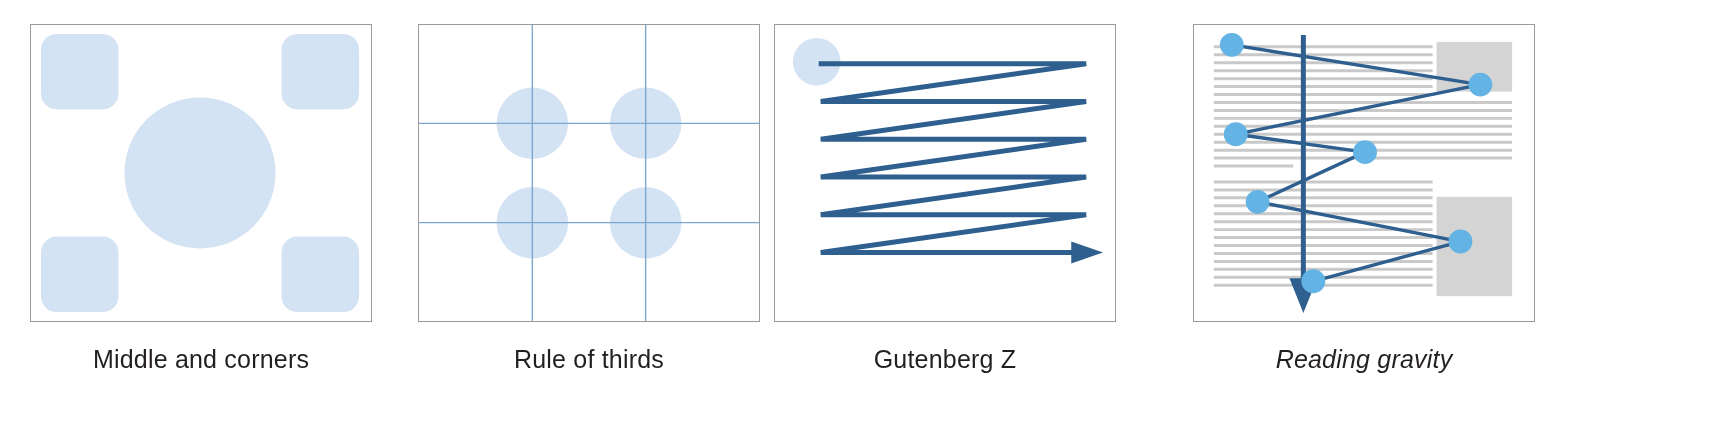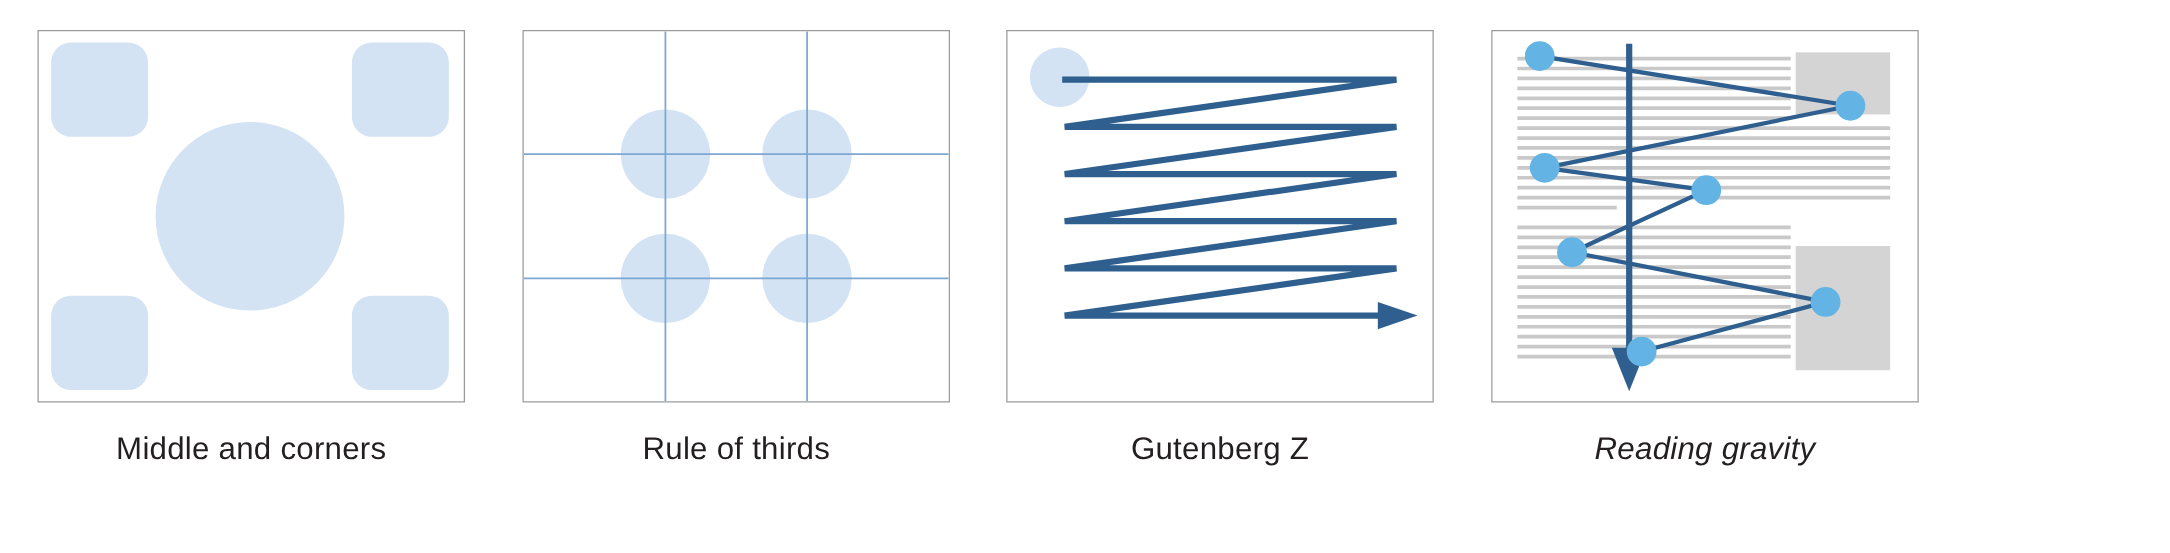--- a/index.html
+++ b/index.html
@@ -81,21 +81,21 @@
         <circle cx="228" cy="199" r="36" fill="#d3e3f3"></circle>
         <line x1="114" y1="0" x2="114" y2="298" stroke="#7ba7d1" stroke-width="1.4"></line>
         <line x1="228" y1="0" x2="228" y2="298" stroke="#7ba7d1" stroke-width="1.4"></line>
         <line x1="0" y1="99" x2="342" y2="99" stroke="#7ba7d1" stroke-width="1.4"></line>
         <line x1="0" y1="199" x2="342" y2="199" stroke="#7ba7d1" stroke-width="1.4"></line>
       </svg>
     </div>
     <div class="panel-caption">Rule of thirds</div>
   </div>
 
-  <div class="panel-col" style="left:805px;padding-left:40px;">
+  <div class="panel-col" style="left:774px;padding-left:40px;">
     <div class="panel-box">
       <svg viewBox="0 0 342 298" preserveAspectRatio="none">
         <circle cx="42" cy="37" r="24" fill="#d3e3f3"></circle>
         <polyline points="44,39 313,39 46,77 313,77 46,115 313,115 46,153 313,153 46,191 313,191 46,229 300,229" fill="none" stroke="#2e5f8f" stroke-width="5" stroke-linejoin="miter" stroke-linecap="butt"></polyline>
         <polygon points="298,218 330,229 298,240" fill="#2e5f8f"></polygon>
       </svg>
     </div>
     <div class="panel-caption">Gutenberg Z</div>
   </div>
 

